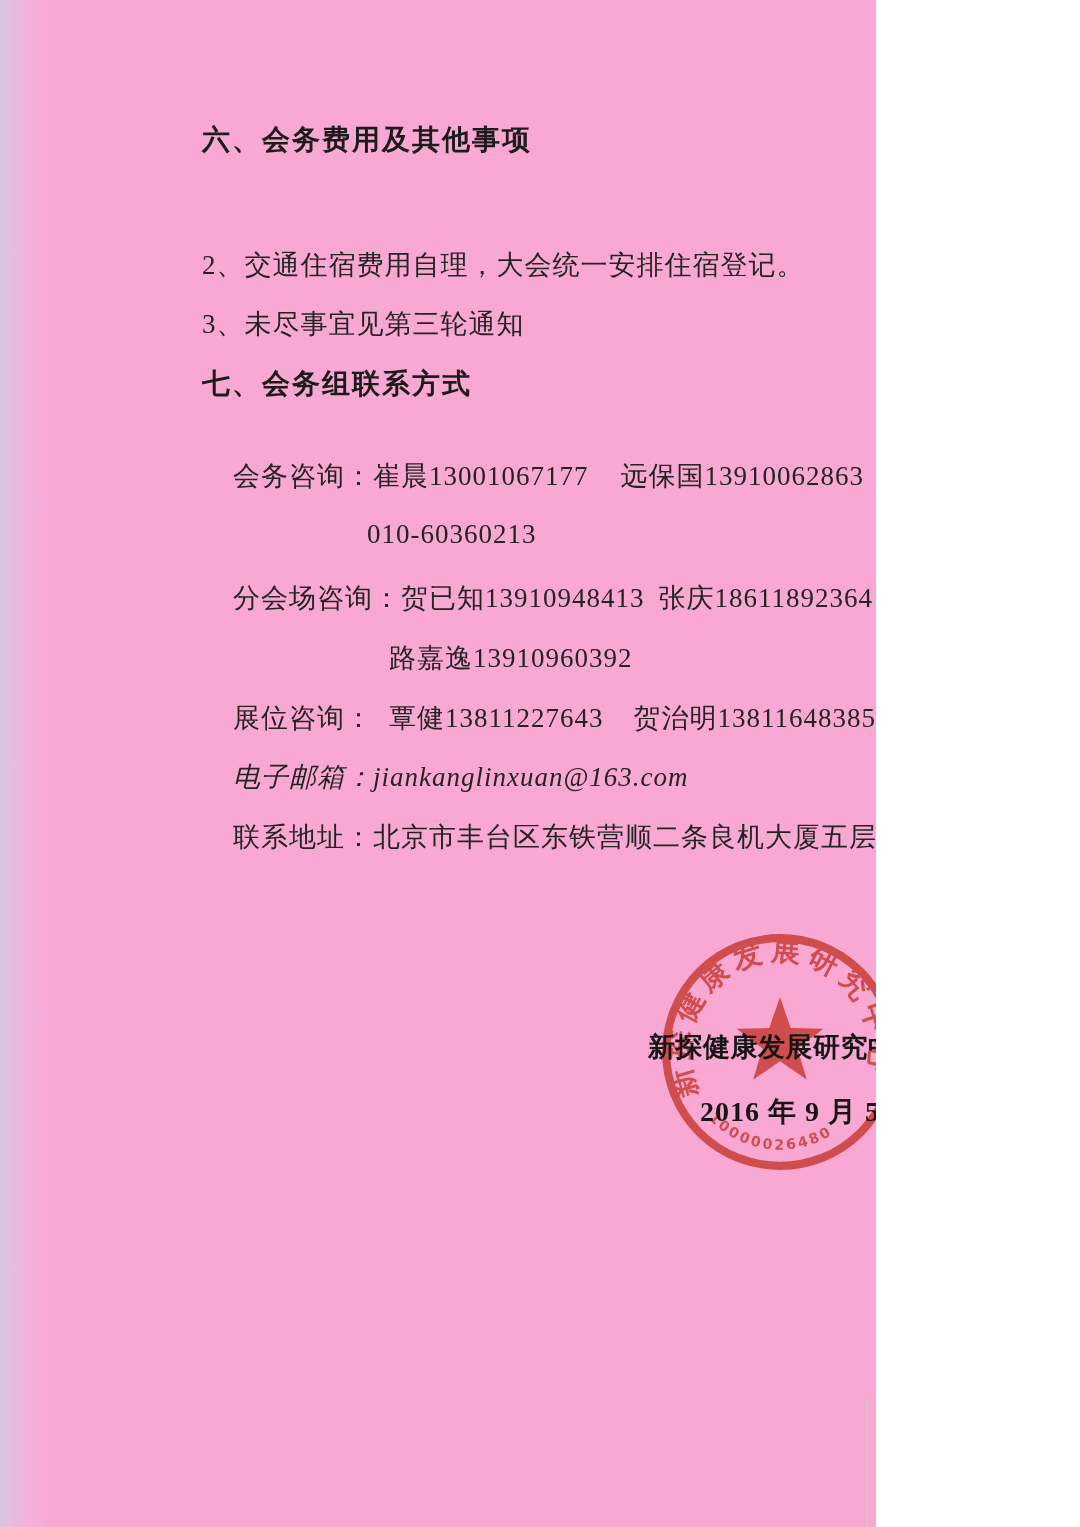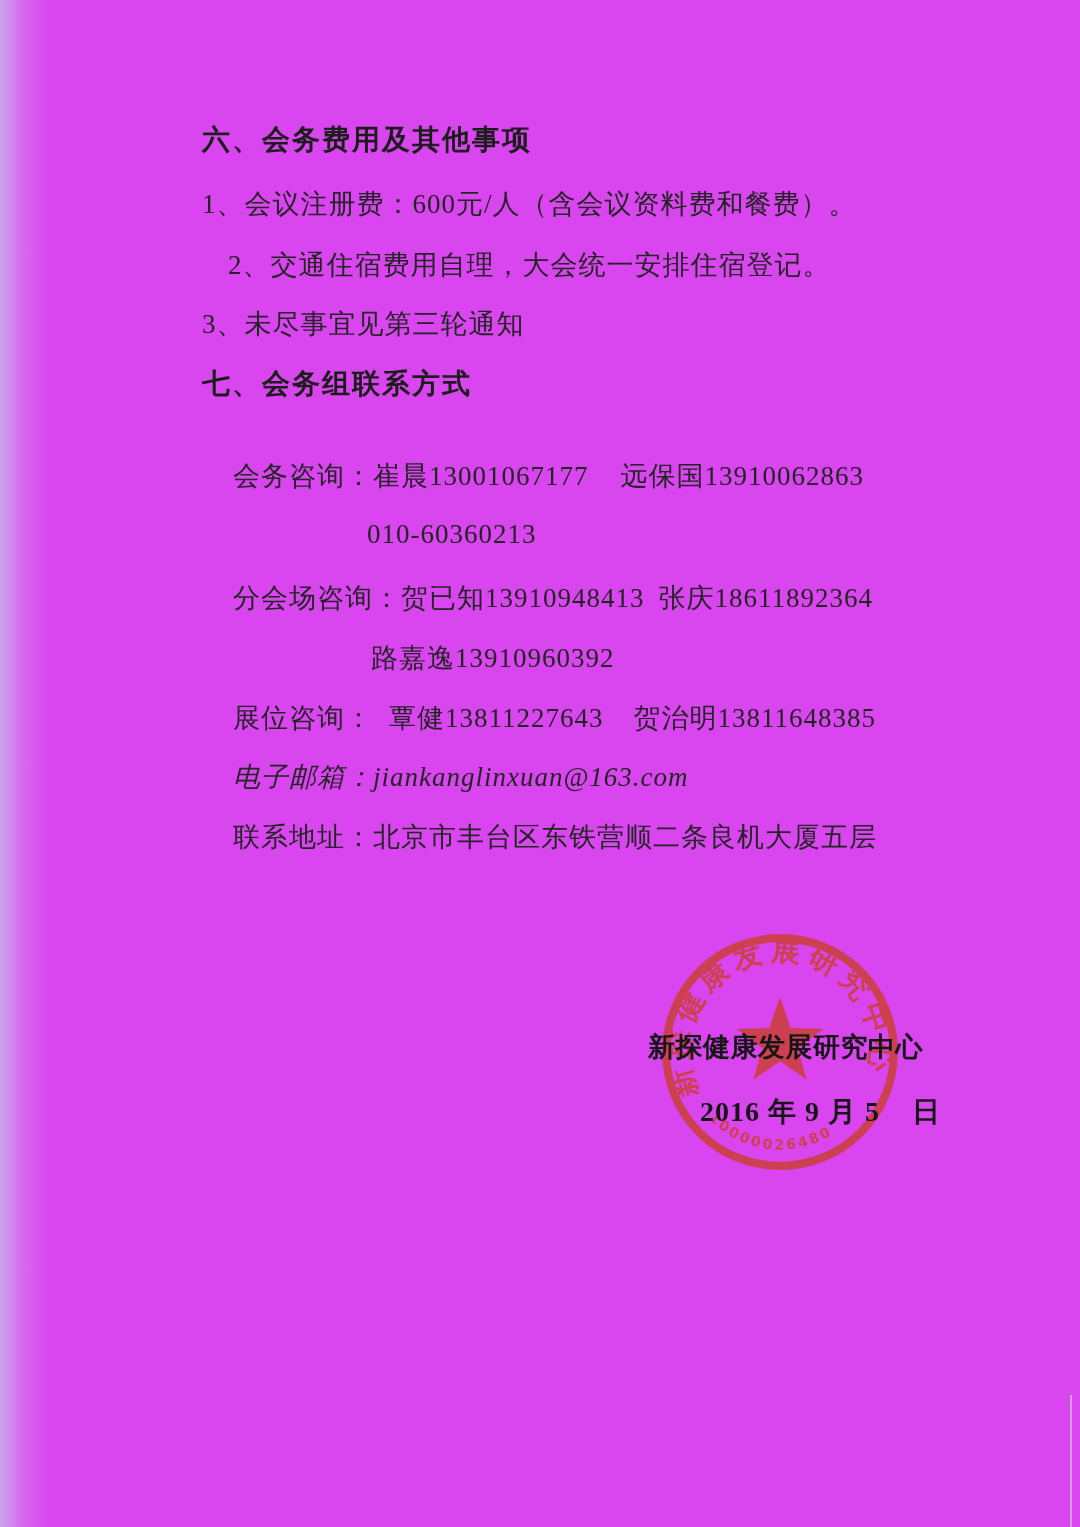--- a/index.html
+++ b/index.html
@@ -1,23 +1,23 @@
 <!DOCTYPE html>
 <html><head>
 <meta charset="utf-8">
 <style>
   * { margin: 0; padding: 0; box-sizing: border-box; }
   html, body { background: #ffffff; }
   body { font-family: "Liberation Serif", "DejaVu Serif", serif; }
 
   .page {
     position: relative;
-    width: 1080px;
+    width: 876px;
     height: 1527px;
-    background: #d946ef;
+    background: #f9a8d4;
     overflow: hidden;
     color: #262626;
   }
 
   
   .scan-edge-left {
     position: absolute; left: 0; top: 0; width: 48px; height: 100%;
     background: linear-gradient(to right, rgba(198,214,234,0.65), rgba(205,220,238,0.25) 22px, rgba(205,220,238,0) 48px);
     pointer-events: none;
   }
@@ -36,27 +36,27 @@
   }
   .heading {
     font-weight: 700;
     font-size: 28px;
     letter-spacing: 2px;
     color: #1c1c1c;
   }
 
   .t-h1      { top: 121px; }
   .t-item1   { top: 186px; }
-  .t-item2   { top: 247px; margin-left: 26px; }
+  .t-item2   { top: 247px; }
   .t-item3   { top: 306px; }
   .t-h2      { top: 365px; }
   .t-crow1   { top: 427px; }
   .t-crow2   { top: 488px; left: 336px; }
   .t-crow3   { top: 549px; }
-  .t-crow4   { top: 609px; left: 340px; }
+  .t-crow4   { top: 609px; left: 358px; }
   .t-crow5   { top: 669px; }
   .t-crow6   { top: 728px; font-style: italic; }
   .t-crow7   { top: 788px; }
 
   .gap-wide   { margin-left: 32px; }
   .gap-small  { margin-left: 14px; }
   .gap-booth  { margin-left: 16px; }
   .gap-booth2 { margin-left: 30px; }
 
   
@@ -91,21 +91,20 @@
 </style>
 </head>
 <body>
 
 <div class="page">
 
   <div class="scan-edge-left"></div>
   <div class="scan-line-right"></div>
 
   <div class="line heading t-h1">六、会务费用及其他事项</div>
-  <div class="line t-item1">1、会议注册费：600元/人（含会议资料费和餐费）。</div>
   <div class="line t-item2">2、交通住宿费用自理，大会统一安排住宿登记。</div>
   <div class="line t-item3">3、未尽事宜见第三轮通知</div>
 
   <div class="line heading t-h2">七、会务组联系方式</div>
 
   <div class="line t-crow1">
     <span>会务咨询：</span><span>崔晨13001067177</span><span class="gap-wide">远保国13910062863</span>
   </div>
 
   <div class="line t-crow2">

